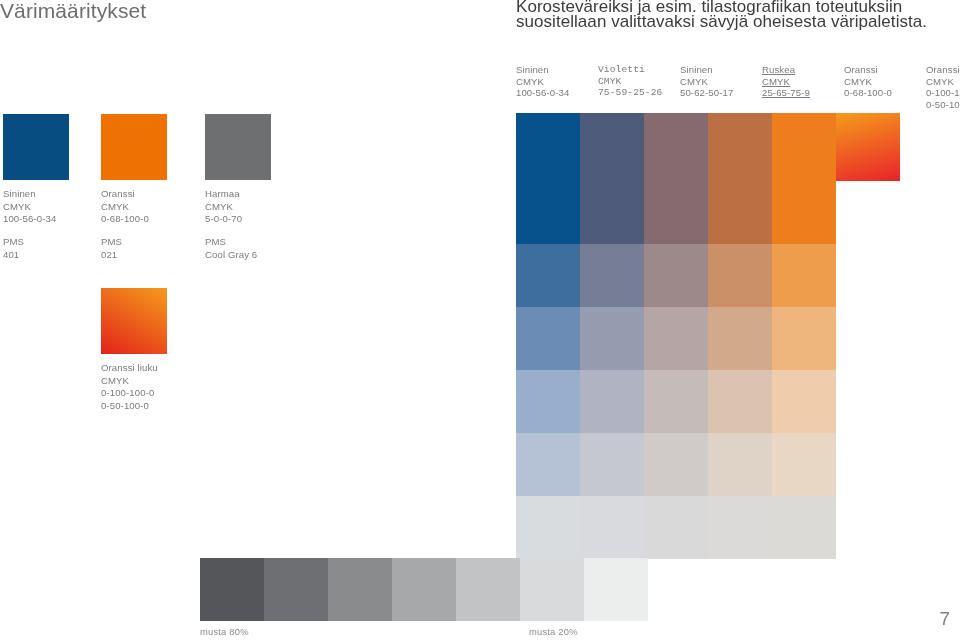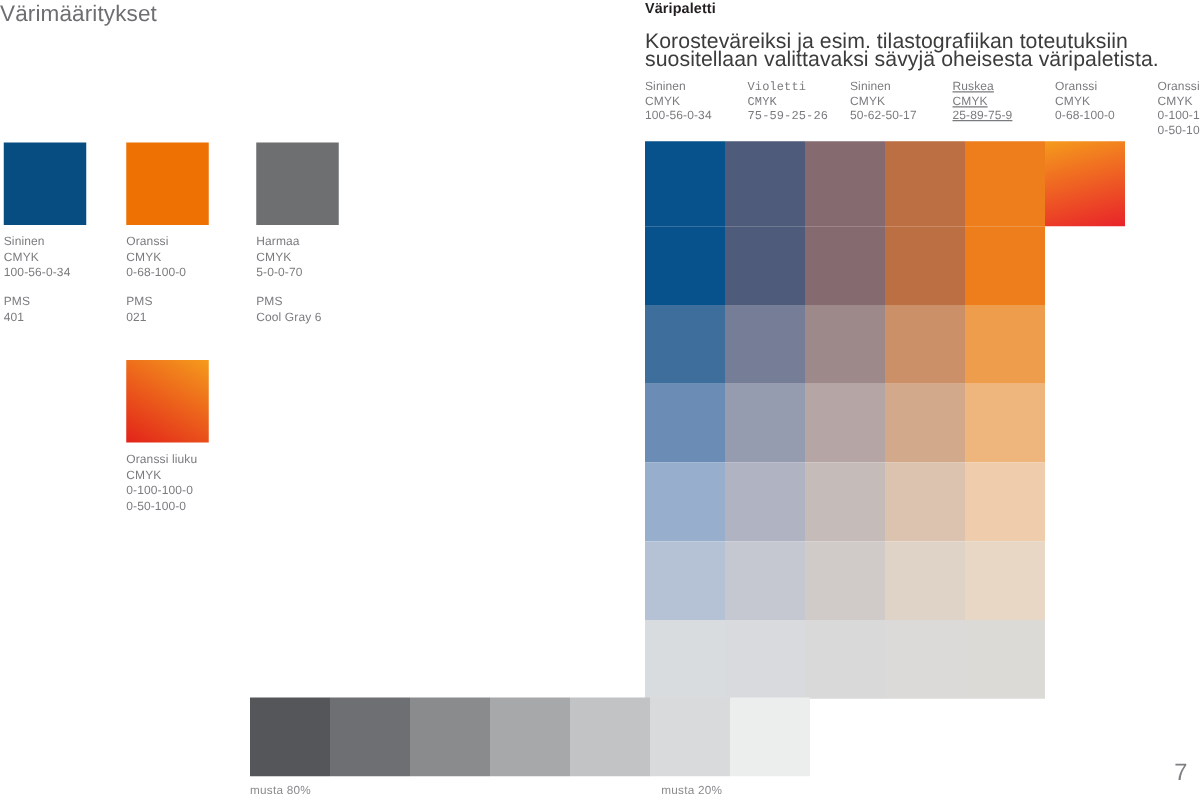--- a/index.html
+++ b/index.html
@@ -7,21 +7,21 @@
     width:960px;height:641px;position:relative;overflow:hidden;
     font-family:"Liberation Sans","DejaVu Sans",sans-serif;
     color:#58595b;
     -webkit-font-smoothing:antialiased;
   }
   .abs{position:absolute;}
 
   
   #page-title{
     left:0px; top:-1px; width:420px;
-    font-size:18px; line-height:24px; font-weight:400;
+    font-size:21px; line-height:24px; font-weight:400;
     color:#6d6e71; letter-spacing:.1px; white-space:nowrap;
   }
   #intro-block{ left:516px; top:0px; width:430px; }
   #intro-heading{
     font-size:11.5px; line-height:14px; font-weight:700; color:#231f20;
     letter-spacing:.1px; margin-bottom:12px;
   }
   #intro-body{
     font-size:17px; line-height:14.5px; color:#3c3c3b; letter-spacing:.05px;
   }
@@ -76,21 +76,20 @@
 
   
   #page-number{right:10px;top:608px;font-size:19px;color:#7e7f82;font-weight:400;}
 </style>
 </head>
 <body>
 
 <div class="abs" id="page-title">Värimääritykset</div>
 
 <div class="abs" id="intro-block">
-  <div id="intro-heading">Väripaletti</div>
   <div id="intro-body">Korosteväreiksi ja esim. tilastografiikan toteutuksiin suositellaan valittavaksi sävyjä oheisesta väripaletista.</div>
 </div>
 
 <div class="abs" id="palette-captions">
     <div class="pal-cap" style="left: 0px;">
       <span class="nm">Sininen</span>
       <span class="md">CMYK</span>
       <span class="v">100-56-0-34</span>
     </div>
     <div class="pal-cap" style="left: 82px; font-family: Liberation Mono, monospace;">
@@ -99,21 +98,21 @@
       <span class="v">75-59-25-26</span>
     </div>
     <div class="pal-cap" style="left: 164px;">
       <span class="nm">Sininen</span>
       <span class="md">CMYK</span>
       <span class="v">50-62-50-17</span>
     </div>
     <div class="pal-cap" style="left: 246px; text-decoration: underline;">
       <span class="nm">Ruskea</span>
       <span class="md">CMYK</span>
-      <span class="v">25-89-75-9</span>
+      <span class="v">25-65-75-9</span>
     </div>
     <div class="pal-cap" style="left: 328px;">
       <span class="nm">Oranssi</span>
       <span class="md">CMYK</span>
       <span class="v">0-68-100-0</span>
     </div>
     <div class="pal-cap" style="left: 410px;">
       <span class="nm">Oranssi liuku</span>
       <span class="md">CMYK</span>
       <span class="v">0-100-100-0</span>

